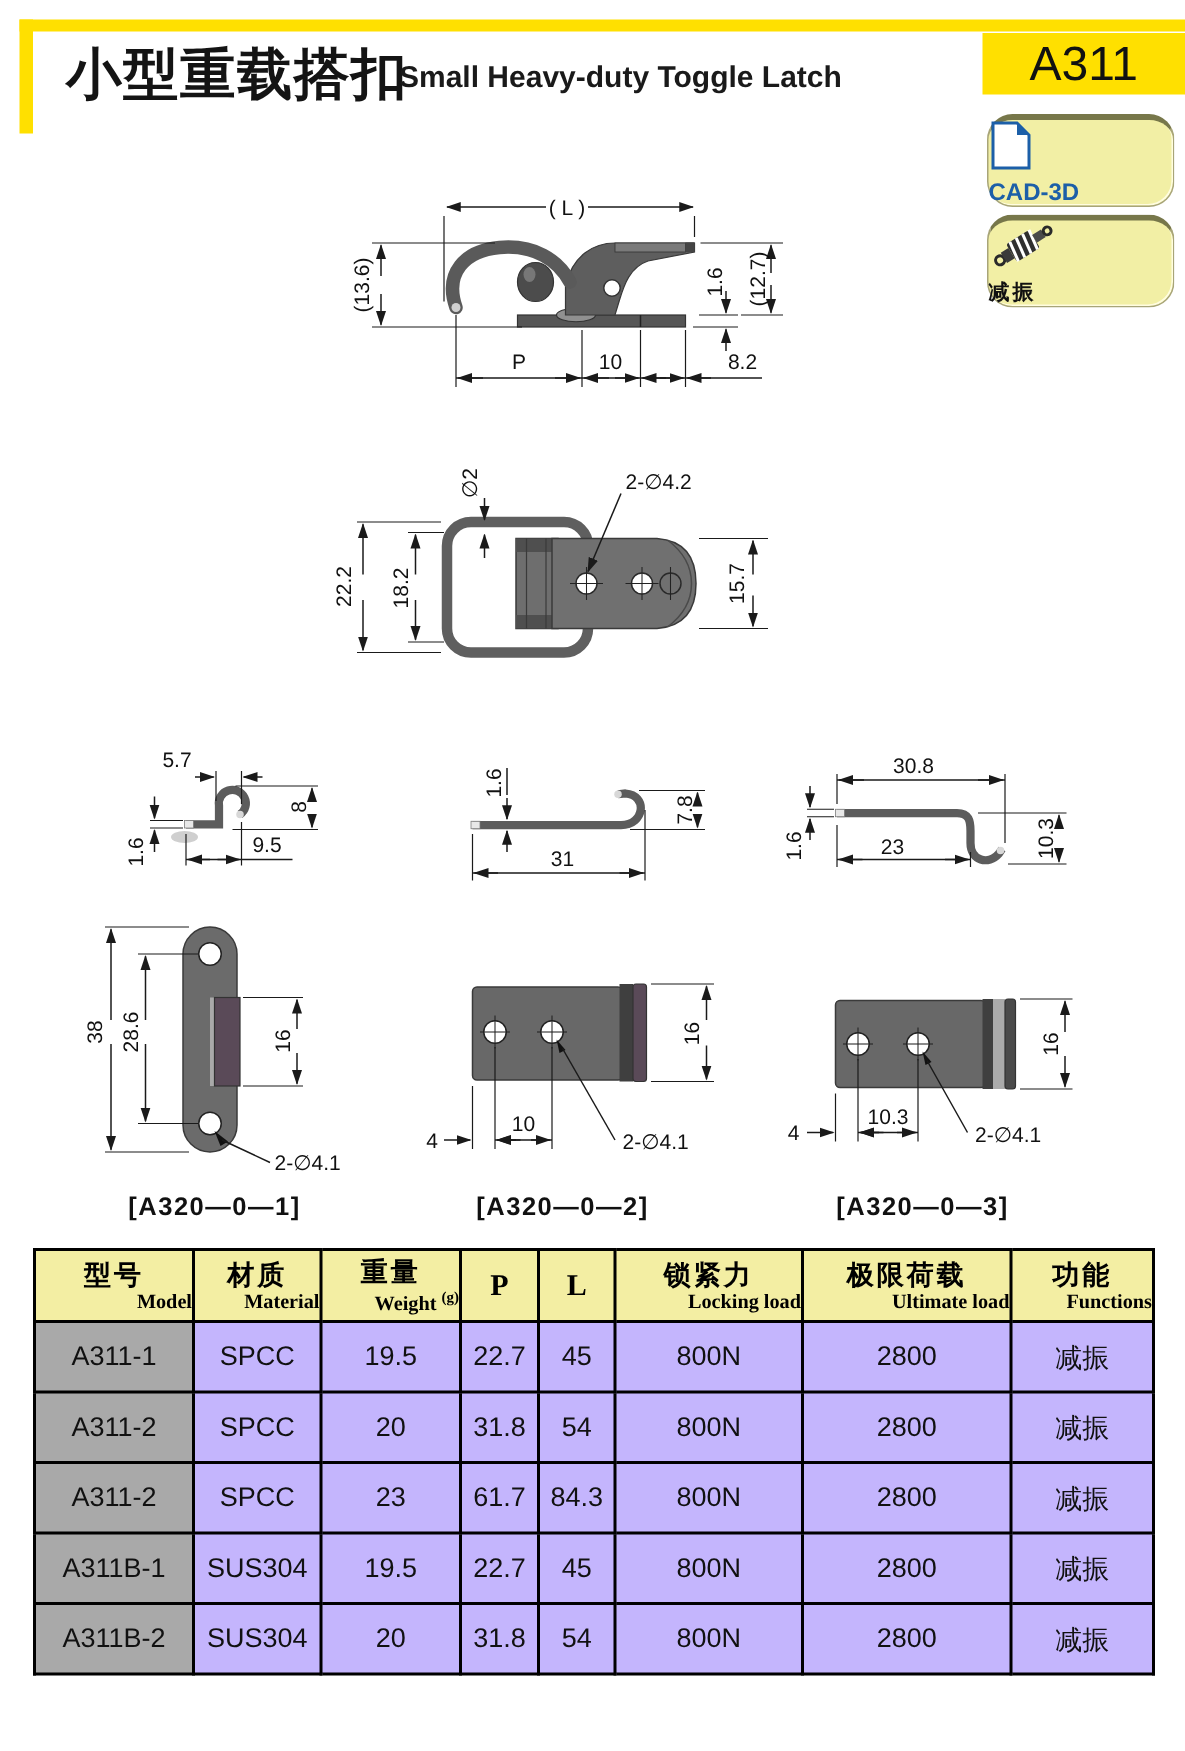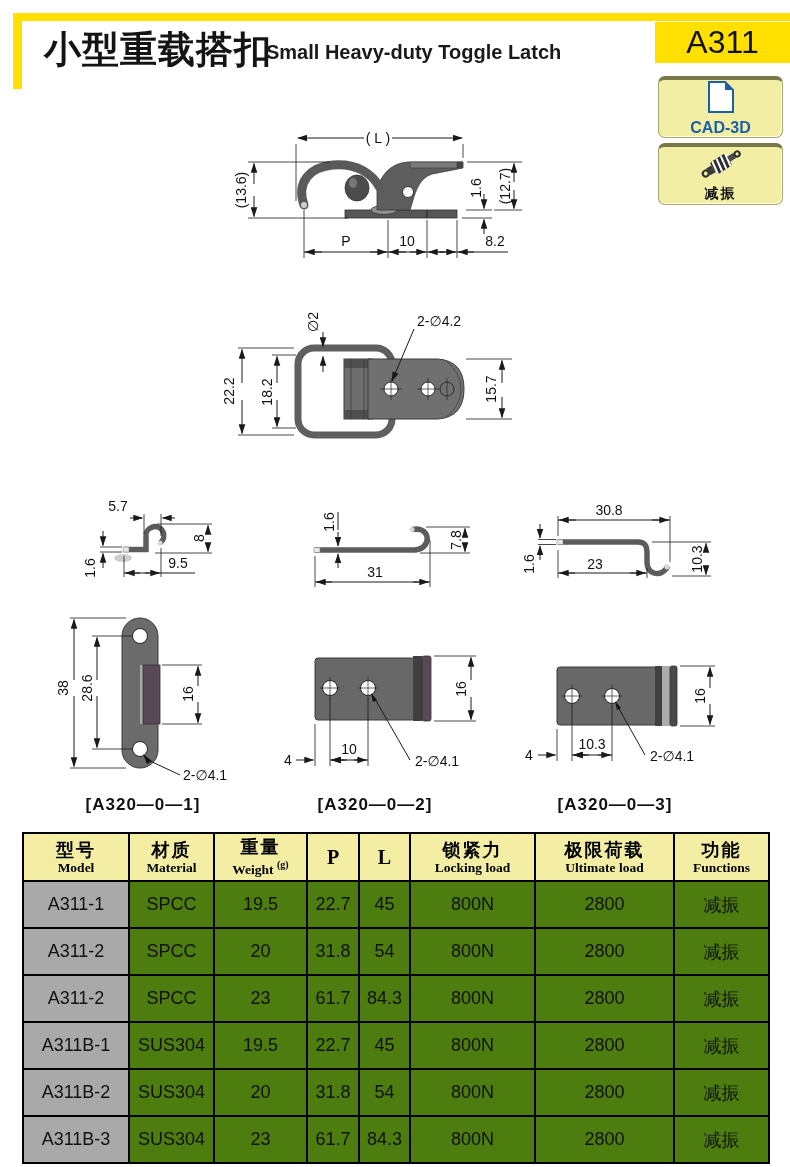--- a/index.html
+++ b/index.html
@@ -13,44 +13,44 @@
   #title-zh{left:44px;top:25px;font-size:37px;font-weight:bold;color:#141414;letter-spacing:1px;white-space:nowrap;}
   #title-en{left:266px;top:41px;font-size:20px;font-weight:bold;color:#1a1a1a;white-space:nowrap;}
   #model-box{left:655px;top:22px;width:135px;height:41px;background:#FFE000;
              display:flex;align-items:center;justify-content:center;
              font-size:32px;font-weight:normal;color:#111;}
 
   
   #badges{left:658px;top:76px;width:125px;}
   .badge{width:125px;height:62px;margin-bottom:5px;box-sizing:border-box;
          background:#F2EFA5;border:1px solid #a8a578;border-top:4px solid #77774a;
-         border-radius:7px;display:flex;flex-direction:column;align-items:center;
+         border-radius:17px;display:flex;flex-direction:column;
          justify-content:center;box-shadow:inset -1px -1px 0 #fffde0;}
   .badge .blabel{font-weight:bold;font-size:16px;margin-top:1px;}
   .blabel.cad{color:#1c5fa8;}
   .blabel.rohs{color:#2f9e41;}
   .blabel.damp{color:#111;font-size:14px;letter-spacing:2px;}
 
   
   svg text{font-family:"Liberation Sans",sans-serif;font-size:14px;fill:#111;}
   .dim,.ext{stroke:#1a1a1a;fill:none;}
   .dim{stroke-width:1;}
   .ext{stroke-width:0.8;}
   .arr{marker-end:url(#arw);}
   .cap{font-size:17px;color:#111;text-align:center;letter-spacing:1px;font-weight:bold;}
 
   
   #spec-table{left:22px;top:832px;}
   table{border-collapse:collapse;table-layout:fixed;width:746px;}
   th,td{border:2px solid #000;text-align:center;vertical-align:middle;padding:0;}
   th{background:#F3EEA3;height:46px;font-family:Liberation Serif, serif;}
-  td{height:45px;font-size:18px;color:#111;background:#4d7c0f;}
+  td{height:45px;font-size:18px;color:#111;background:#c4b5fd;}
   tbody td:first-child{background:#A9A9A9;}
   .zh{display:block;font-size:18px;font-weight:bold;letter-spacing:2px;line-height:20px;}
-  .en{display:block;font-size:13.5px;font-weight:bold;line-height:15px;}
+  .en{display:block;font-size:13.5px;font-weight:bold;line-height:15px;text-align:right;}
   .pl{font-size:20px;font-weight:bold;}
   th sup{font-size:10px;font-weight:bold;}
 </style>
 </head>
 <body>
 
 <div id="page">
 
   <svg width="0" height="0" class="abs" aria-hidden="true">
     <defs>
@@ -497,27 +497,17 @@
         <tr>
           <td>A311B-2</td>
           <td>SUS304</td>
           <td>20</td>
           <td>31.8</td>
           <td>54</td>
           <td>800N</td>
           <td>2800</td>
           <td>减振</td>
         </tr>
-        <tr>
-          <td>A311B-3</td>
-          <td>SUS304</td>
-          <td>23</td>
-          <td>61.7</td>
-          <td>84.3</td>
-          <td>800N</td>
-          <td>2800</td>
-          <td>减振</td>
-        </tr>
       </tbody>
     </table>
   </div>
 
 </div>
 
 </body></html>

